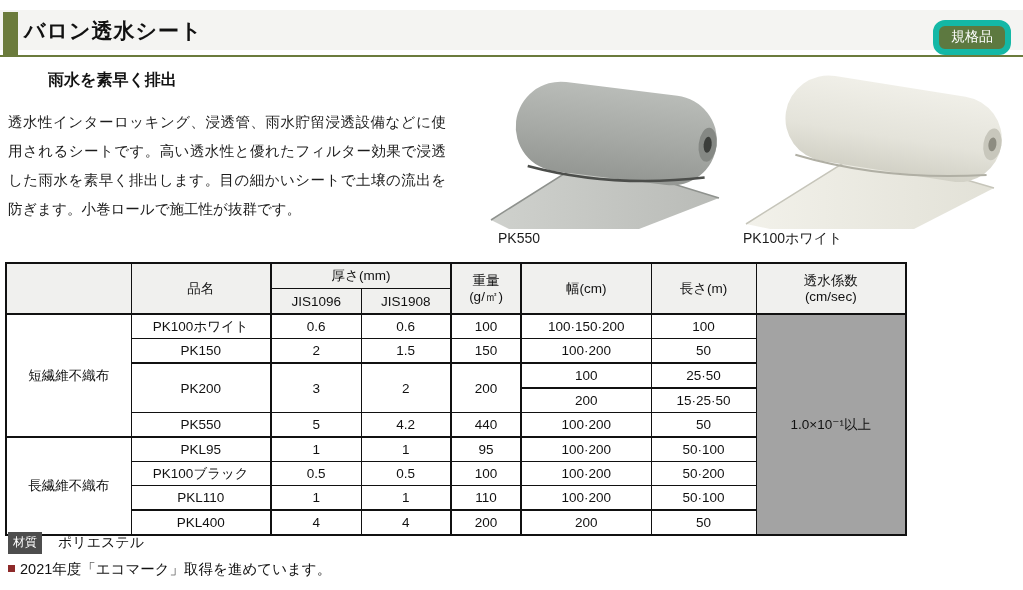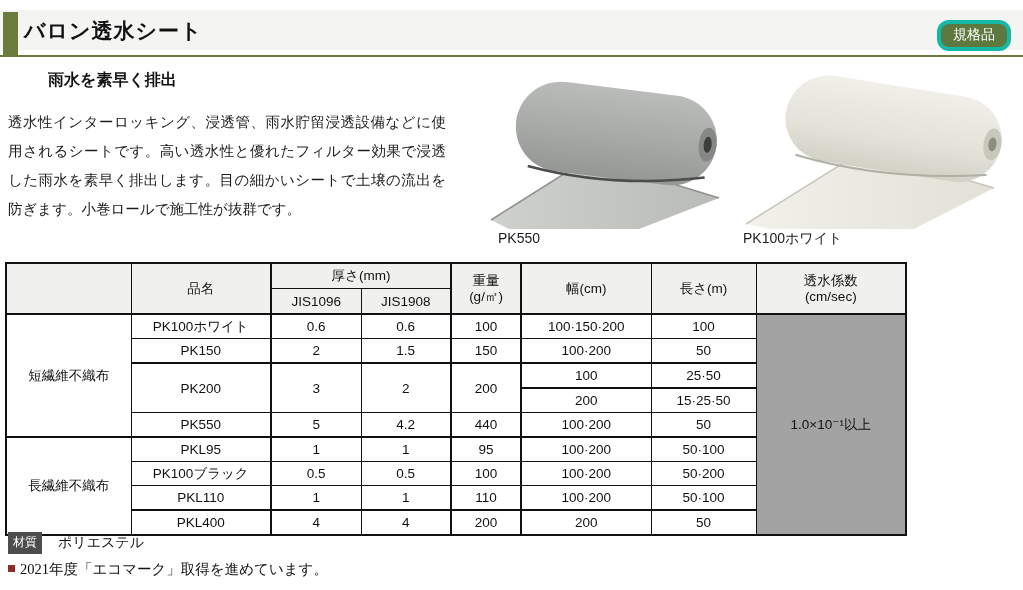--- a/index.html
+++ b/index.html
@@ -8,21 +8,21 @@
     font-family:"Liberation Sans","DejaVu Sans",sans-serif;
     color:#111;overflow:hidden;
   }
   
   .header-bar{position:absolute;left:0;top:10px;width:1023px;height:40px;background:#f4f4f2;}
   .header-accent{position:absolute;left:3px;top:12px;width:15px;height:44px;background:#6b7b3c;}
   .header-underline{position:absolute;left:0;top:55px;width:1023px;height:2px;background:#6b7b3c;}
   .page-title{position:absolute;left:24px;top:17px;font-size:21px;font-weight:bold;letter-spacing:1px;}
   .std-badge{
     position:absolute;right:12px;top:20px;background:#5d7940;color:#fff;
-    font-size:14px;padding:2px 12px 3px;border-radius:12px;border:4px solid #14b8a6;
+    font-size:14px;padding:2px 12px 3px;border-radius:12px;border:6px solid #14b8a6;
   }
   
   .intro-heading{position:absolute;left:8px;top:70px;font-size:16px;font-weight:bold;margin-left:40px;}
   .intro-body{
     position:absolute;left:8px;top:108px;width:438px;font-size:14.5px;line-height:29px;color:#1c1c1c;
     text-align:justify;
   }
   
   .figure{position:absolute;}
   .fig-1{left:487px;top:74px;width:245px;height:156px;}
@@ -46,21 +46,21 @@
   .br2{border-right-width:2px !important;}
   tr.t2 th,tr.t2 td{border-top-width:2px !important;}
   td.perm{background:#a3a3a3;}
   
   .material-row{position:absolute;left:8px;top:532px;font-size:14px;}
   .material-badge{
     display:inline-block;background:#4d4d4d;color:#fff;font-size:12px;
     padding:2px 5px 3px;margin-right:16px;vertical-align:middle;
   }
   .material-value{vertical-align:middle;}
-  .note-row{position:absolute;left:8px;top:560px;font-size:14.5px;font-family:Liberation Serif, serif;}
+  .note-row{position:absolute;left:8px;top:560px;font-size:14.5px;}
   .note-bullet{
     display:inline-block;width:7px;height:7px;background:#8e2a2a;
     margin-right:5px;vertical-align:2px;
   }
 </style>
 </head>
 <body>
 
 <div class="header-bar"></div>
 <div class="header-accent"></div>

